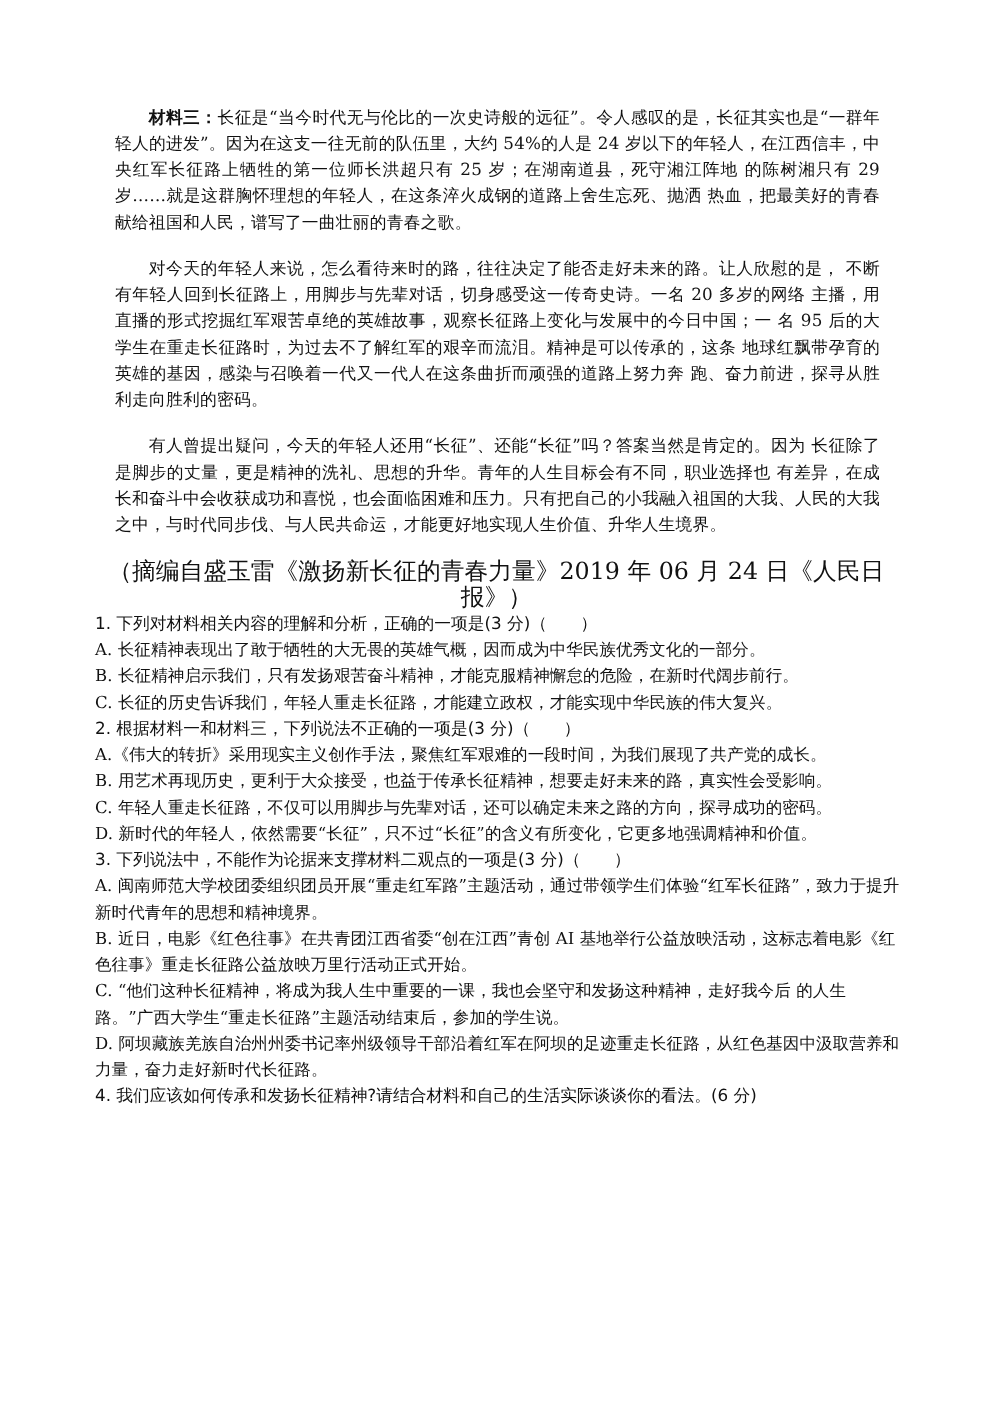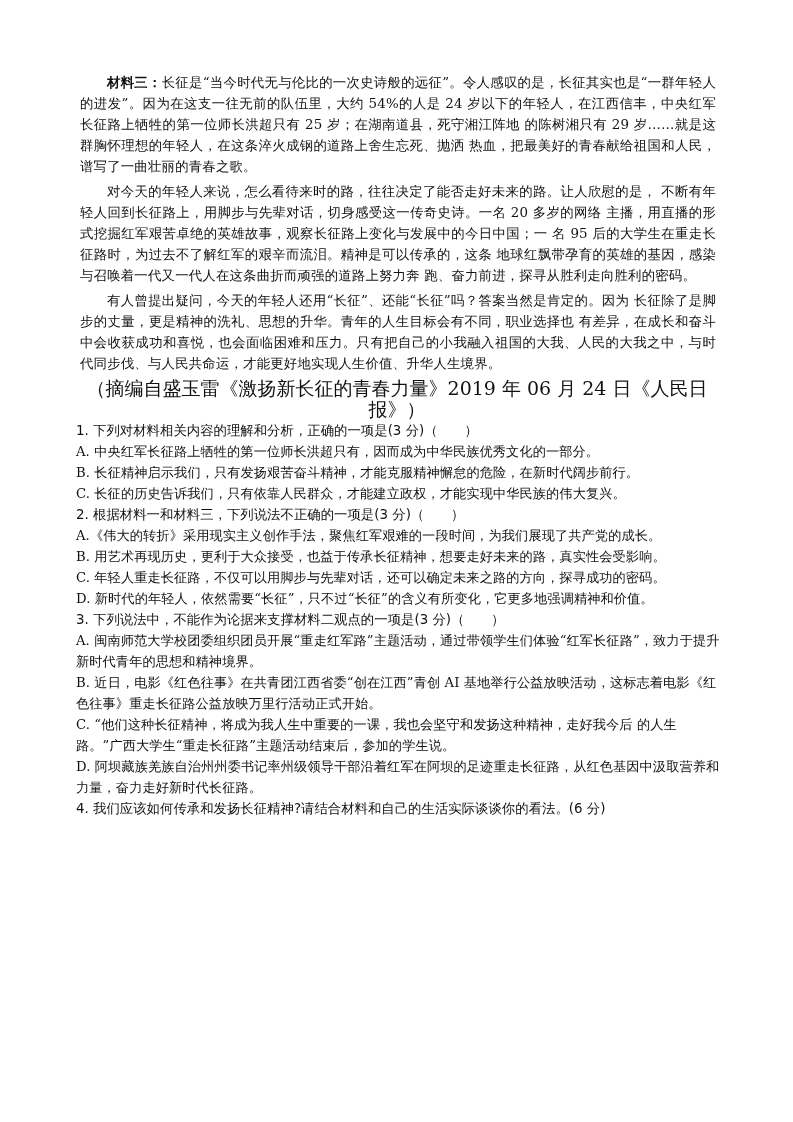--- a/index.html
+++ b/index.html
@@ -1,39 +1,39 @@
 <!DOCTYPE html>
 <html><head>
 <meta charset="utf-8">
 <style>
   html, body { margin: 0; padding: 0; background: #ffffff; }
   body { width: 793px; height: 1122px; position: relative; overflow: hidden; color: #111; }
   .page { position: absolute; left: 76px; top: 68px; width: 644px; }
-  .p { font-family: "DejaVu Serif", serif; font-size: 13.4px; line-height: 21px; margin: 4px; text-align: justify; text-align-last: left; letter-spacing: 0.2px; }
+  .p { font-family: "DejaVu Serif", serif; font-size: 13.4px; line-height: 21px; margin: 16px; text-align: justify; text-align-last: left; letter-spacing: 0.2px; }
   .indent { text-indent: 27px; }
   .lead { font-family: "DejaVu Sans", sans-serif; font-weight: bold; }
   .source { font-family: "DejaVu Serif", serif; font-size: 19px; line-height: 21px; margin: 0; text-align: center; padding-right: 2px; }
   .q { font-family: "DejaVu Sans", sans-serif; font-weight: normal; font-size: 13.4px; line-height: 21px; margin: 0; }
   .opt { font-family: "DejaVu Serif", serif; font-size: 13.2px; line-height: 21px; margin: 0; letter-spacing: 0.1px; }
 </style>
 </head>
 <body>
 
 <div class="page">
 
   <p class="p indent"><span class="lead">材料三：</span><span>长征是“当今时代无与伦比的一次史诗般的远征”。令人感叹的是，长征其实也是“一群年轻人的进发”。因为在这支一往无前的队伍里，大约 54%的人是 24 岁以下的年轻人，在江西信丰，中央红军长征路上牺牲的第一位师长洪超只有 25 岁；在湖南道县，死守湘江阵地 的陈树湘只有 29 岁……就是这群胸怀理想的年轻人，在这条淬火成钢的道路上舍生忘死、抛洒 热血，把最美好的青春献给祖国和人民，谱写了一曲壮丽的青春之歌。</span></p>
   <p class="p indent">对今天的年轻人来说，怎么看待来时的路，往往决定了能否走好未来的路。让人欣慰的是， 不断有年轻人回到长征路上，用脚步与先辈对话，切身感受这一传奇史诗。一名 20 多岁的网络 主播，用直播的形式挖掘红军艰苦卓绝的英雄故事，观察长征路上变化与发展中的今日中国；一 名 95 后的大学生在重走长征路时，为过去不了解红军的艰辛而流泪。精神是可以传承的，这条 地球红飘带孕育的英雄的基因，感染与召唤着一代又一代人在这条曲折而顽强的道路上努力奔 跑、奋力前进，探寻从胜利走向胜利的密码。</p>
   <p class="p indent">有人曾提出疑问，今天的年轻人还用“长征”、还能“长征”吗？答案当然是肯定的。因为 长征除了是脚步的丈量，更是精神的洗礼、思想的升华。青年的人生目标会有不同，职业选择也 有差异，在成长和奋斗中会收获成功和喜悦，也会面临困难和压力。只有把自己的小我融入祖国的大我、人民的大我之中，与时代同步伐、与人民共命运，才能更好地实现人生价值、升华人生境界。</p>
   <p class="source">（摘编自盛玉雷《激扬新长征的青春力量》2019 年 06 月 24 日《人民日报》）</p>
 
   <div>
     <p class="q">1. 下列对材料相关内容的理解和分析，正确的一项是(3 分)（　　）</p>
-    <p class="opt">A. 中央红军长征路上牺牲的第一位师长洪超只有，因而成为中华民族优秀文化的一部分。</p>
+    <p class="opt">A. 长征精神表现出了敢于牺牲的大无畏的英雄气概，因而成为中华民族优秀文化的一部分。</p>
     <p class="opt">B. 长征精神启示我们，只有发扬艰苦奋斗精神，才能克服精神懈怠的危险，在新时代阔步前行。</p>
-    <p class="opt">C. 长征的历史告诉我们，只有依靠人民群众，才能建立政权，才能实现中华民族的伟大复兴。</p>
+    <p class="opt">C. 长征的历史告诉我们，年轻人重走长征路，才能建立政权，才能实现中华民族的伟大复兴。</p>
   </div>
 
   <div>
     <p class="q">2. 根据材料一和材料三，下列说法不正确的一项是(3 分)（　　）</p>
     <p class="opt">A.《伟大的转折》采用现实主义创作手法，聚焦红军艰难的一段时间，为我们展现了共产党的成长。</p>
     <p class="opt">B. 用艺术再现历史，更利于大众接受，也益于传承长征精神，想要走好未来的路，真实性会受影响。</p>
     <p class="opt">C. 年轻人重走长征路，不仅可以用脚步与先辈对话，还可以确定未来之路的方向，探寻成功的密码。</p>
     <p class="opt">D. 新时代的年轻人，依然需要“长征”，只不过“长征”的含义有所变化，它更多地强调精神和价值。</p>
   </div>
 

